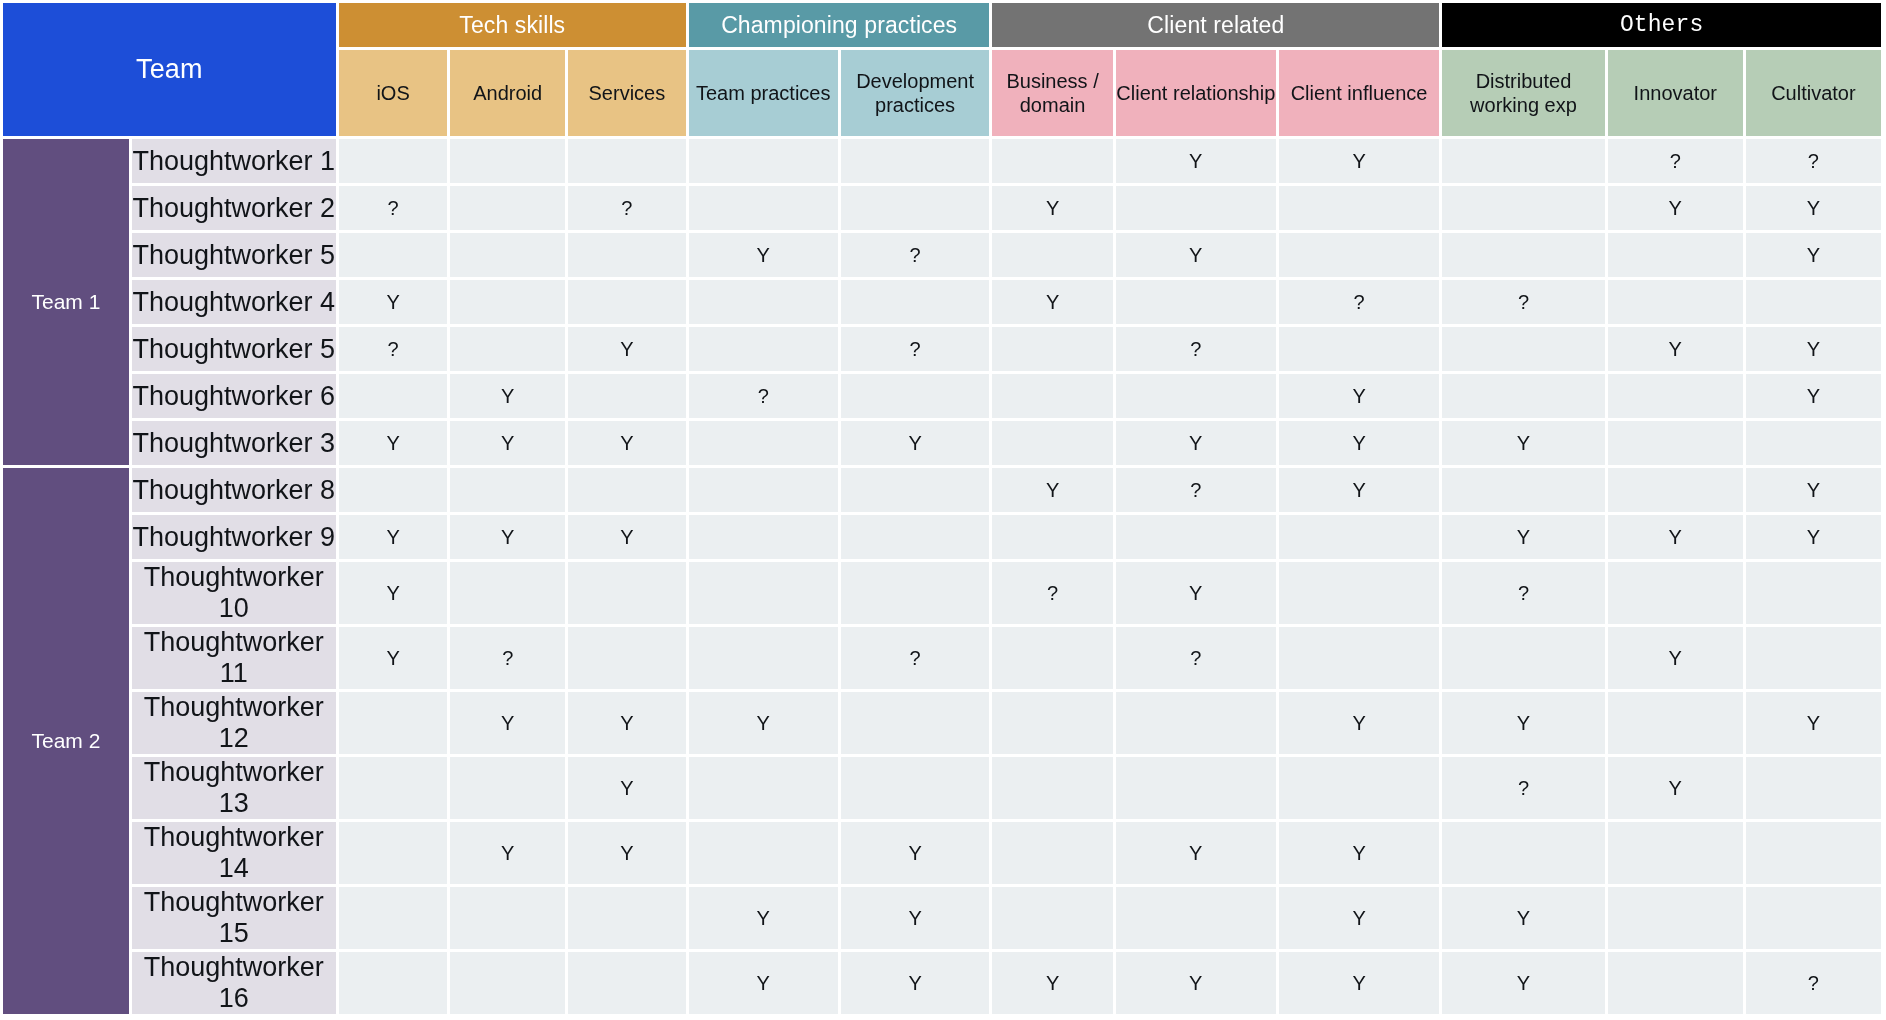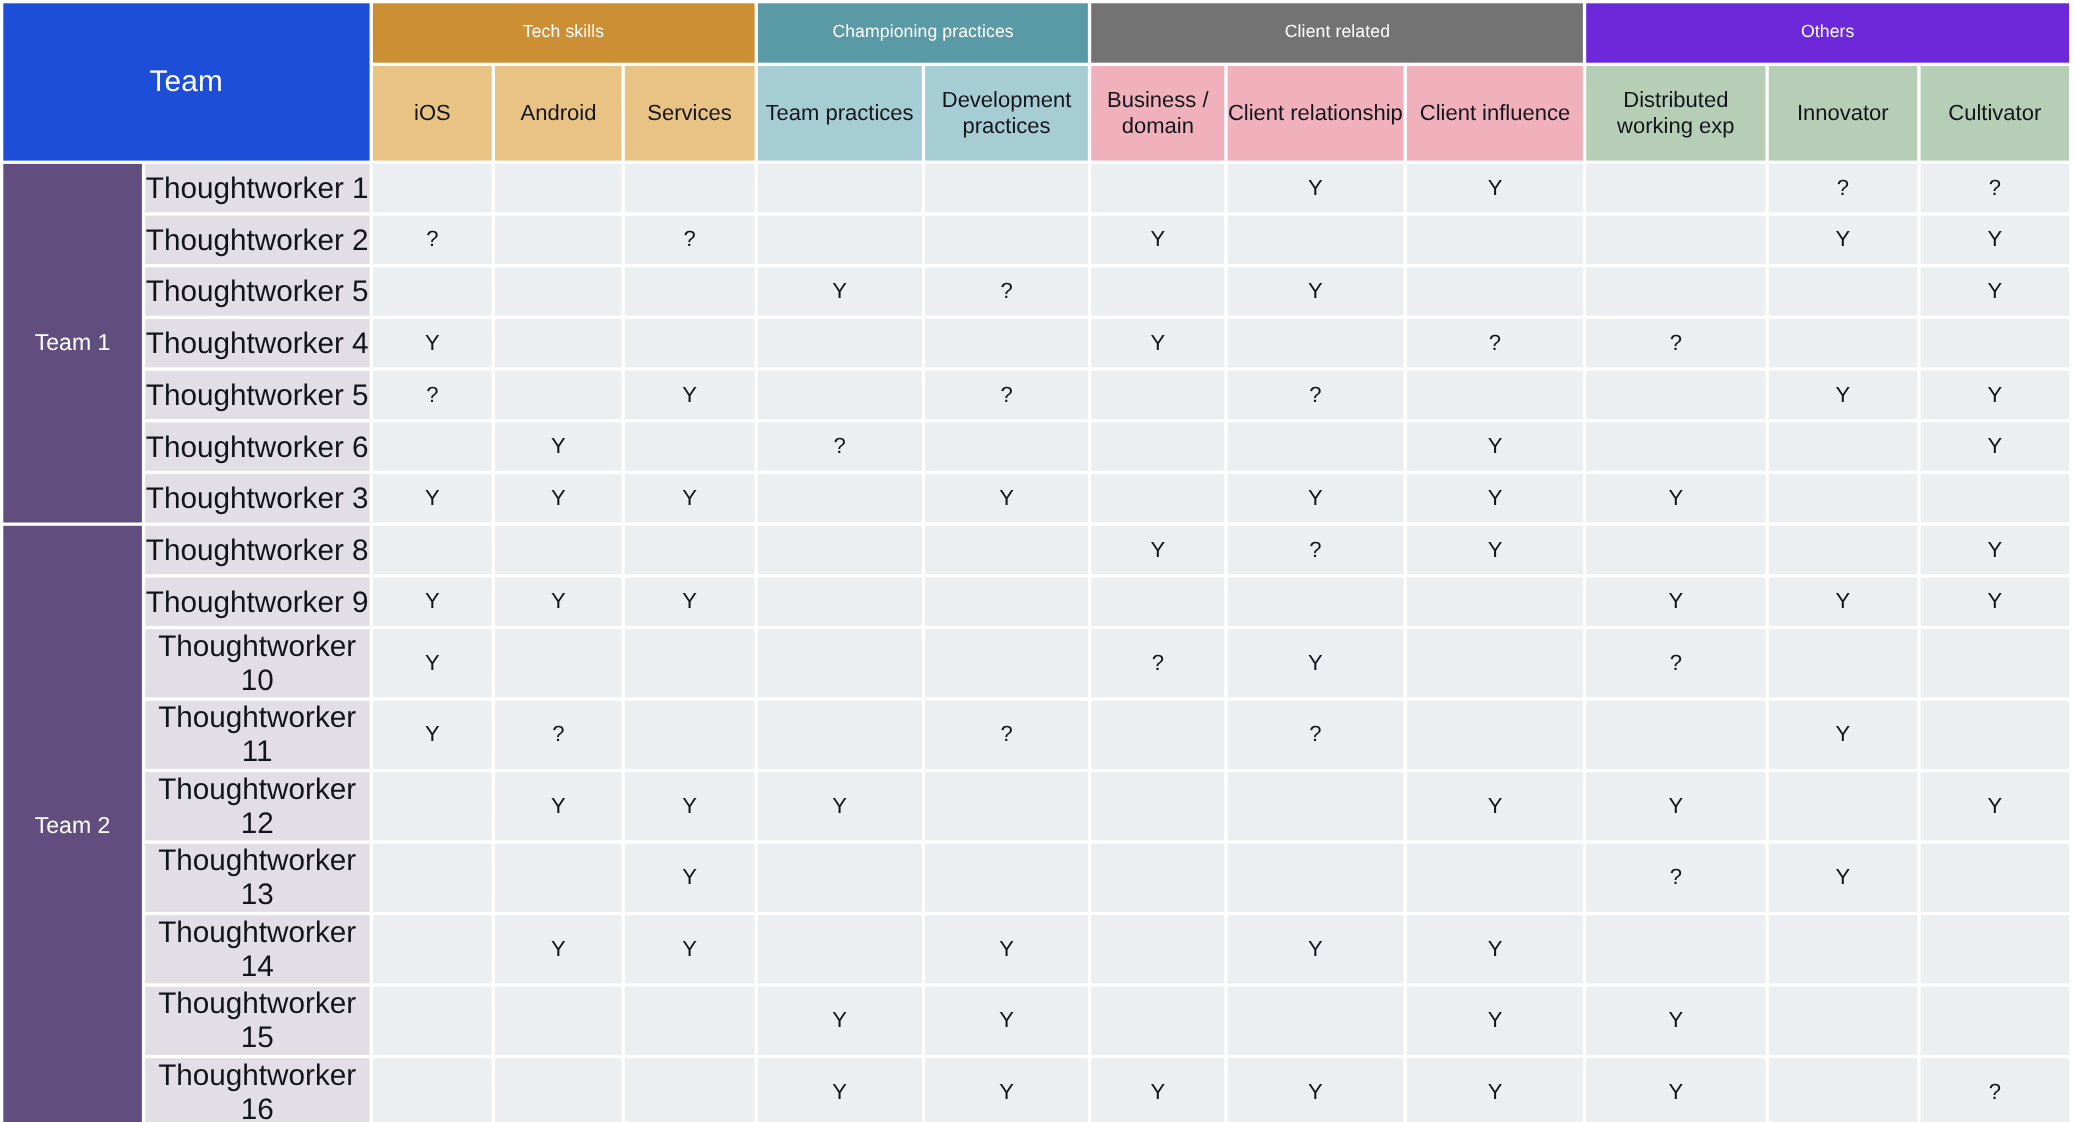--- a/index.html
+++ b/index.html
@@ -35,29 +35,29 @@
     background:#1d4ed8;
     color:#ffffff;
     font-size:27px;
     font-weight:bold;
     letter-spacing:.2px;
   }
 
   
   .grp{
     color:#ffffff;
-    font-size:16px;
+    font-size:23px;
     font-weight:bold;
-    height:54px;
+    height:44px;
     letter-spacing:.1px;
   }
   .grp-tech{background:#cd8f33;}
   .grp-champ{background:#599aa6;}
   .grp-client{background:#737373;}
-  .grp-others{background:#6d28d9;}
+  .grp-others{background:#000000;font-family:Liberation Mono, monospace;}
 
   
   .sub{
     font-size:20px;
     color:#111418;
     height:86px;
     line-height:1.22;
     padding:0 4px;
   }
   .sub-tech{background:#e8c384;}

